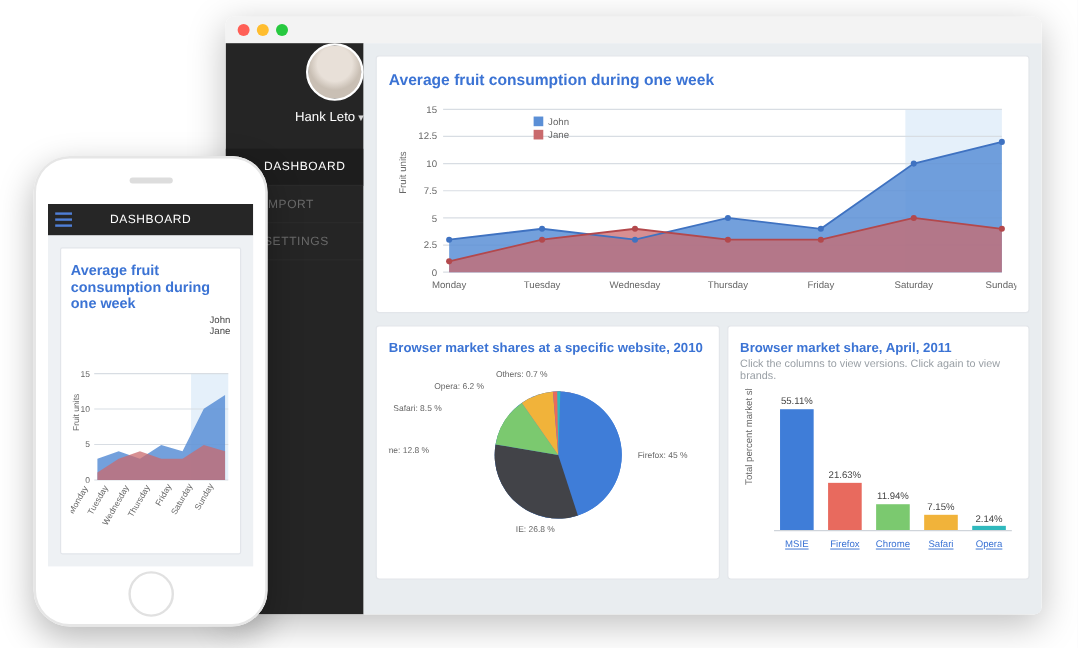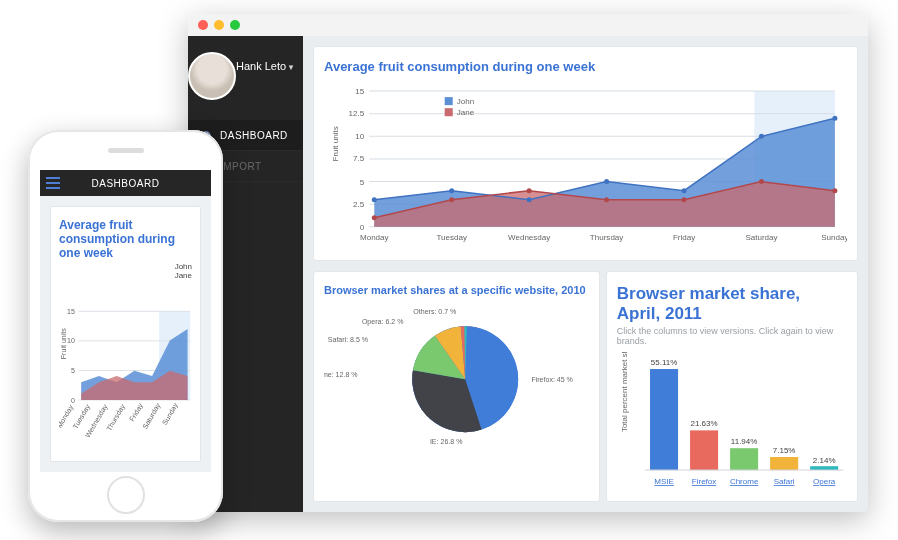--- a/index.html
+++ b/index.html
@@ -4,21 +4,21 @@
 <style>
   html,body{margin:0;padding:0;font-family:Arial,Helvetica,sans-serif;background:#fff;width:898px;height:540px;position:relative;overflow:hidden}
   
   .window{position:absolute;left:188px;top:14px;width:680px;height:498px;background:#fff;border-radius:6px;box-shadow:0 8px 30px rgba(0,0,0,.25);overflow:hidden;display:flex;flex-direction:column}
   .titlebar{height:22px;background:#f3f3f3;display:flex;align-items:center;padding-left:10px;gap:6px}
   .traffic{width:10px;height:10px;border-radius:50%}
   .red{background:#ff5f56}.yellow{background:#ffbd2e}.green{background:#27c93f}
   .winBody{flex:1;display:flex;min-height:0}
   
   .sidebar{width:115px;background:#252525;display:flex;flex-direction:column;color:#bcbcbc;font-size:10px}
-  .profile{display:flex;flex-direction:row;align-items:flex-start;padding:16px 0 10px}
+  .profile{display:flex;flex-direction:column;align-items:flex-end;padding:0 0 10px}
   .avatar{width:44px;height:44px;border-radius:50%;background:radial-gradient(circle at 50% 35%,#e8e0d8 40%,#c9bfb4 60%);border:2px solid #fff}
   .username{margin-top:8px;color:#fff;font-size:11px}
   .username::after{content:" ▾";font-size:9px;opacity:.8}
   .nav{margin-top:10px}
   .nav-item{display:flex;align-items:center;gap:8px;padding:9px 12px;border-bottom:1px solid rgba(255,255,255,.06);cursor:pointer;letter-spacing:.5px}
   .nav-item.active{background:#1d1d1d;color:#fff}
   .nav-item.dim{opacity:.45}
   .ico{width:12px;height:12px;display:inline-block}
   .content{flex:1;background:#e9edf0;padding:10px;display:flex;flex-direction:column;gap:10px;min-width:0}
   .card{background:#fff;border:1px solid #e3e6ea;border-radius:3px;padding:8px 10px}
@@ -72,20 +72,29 @@
           <span>DASHBOARD</span>
         </div>
         <div class="nav-item dim">
           <span class="ico">
             <svg viewBox="0 0 12 12">
                 <path d="M6 1v6M3 5l3 3 3-3M2 10h8" fill="none" stroke="#9a9a9a" stroke-width="1.5"></path>
               </svg>
           </span>
           <span>IMPORT</span>
         </div>
+        <div class="nav-item dim">
+          <span class="ico">
+            <svg viewBox="0 0 12 12">
+                <circle cx="6" cy="6" r="2" fill="none" stroke="#9a9a9a" stroke-width="1.3"></circle>
+                <path d="M6 1v2M6 9v2M1 6h2M9 6h2M2.5 2.5l1.4 1.4M8.1 8.1l1.4 1.4M9.5 2.5L8.1 3.9M3.9 8.1L2.5 9.5" stroke="#9a9a9a" stroke-width="1.3"></path>
+              </svg>
+          </span>
+          <span>SETTINGS</span>
+        </div>
       </nav>
     </aside>
 
     <main class="content">
 
       <div class="card">
         <div class="card-title">Average fruit consumption during one week</div>
         <svg viewBox="0 0 520 175">
 
           <rect x="428" y="15" width="80" height="135" fill="#d4e6f7" opacity=".6"></rect>
@@ -194,21 +203,21 @@
               <text x="120" y="165">IE: 26.8 %</text>
               <text x="38" y="90" text-anchor="end">Chrome: 12.8 %</text>
               <text x="50" y="50" text-anchor="end">Safari: 8.5 %</text>
               <text x="90" y="30" text-anchor="end">Opera: 6.2 %</text>
               <text x="150" y="18" text-anchor="end">Others: 0.7 %</text>
             </g>
           </svg>
         </div>
 
         <div class="card">
-          <div class="card-title" style="font-size:17px">Browser market share, April, 2011</div>
+          <div class="card-title" style="font-size:11px">Browser market share, April, 2011</div>
           <div class="card-sub">Click the columns to view versions. Click again to view brands.</div>
           <svg viewBox="0 0 230 150">
             <text class="ylab" transform="rotate(-90) translate(-80 10)">Total percent market share</text>
             <g transform="translate(28 8)">
 
               <g>
                 <rect x="5" width="28" y="9" height="101" fill="#3f7dd8"></rect>
                 <rect x="45" width="28" y="70.3" height="39.7" fill="#e86a5e"></rect>
                 <rect x="85" width="28" y="88.1" height="21.9" fill="#7bc96f"></rect>
                 <rect x="125" width="28" y="96.9" height="13.1" fill="#f1b33a"></rect>

